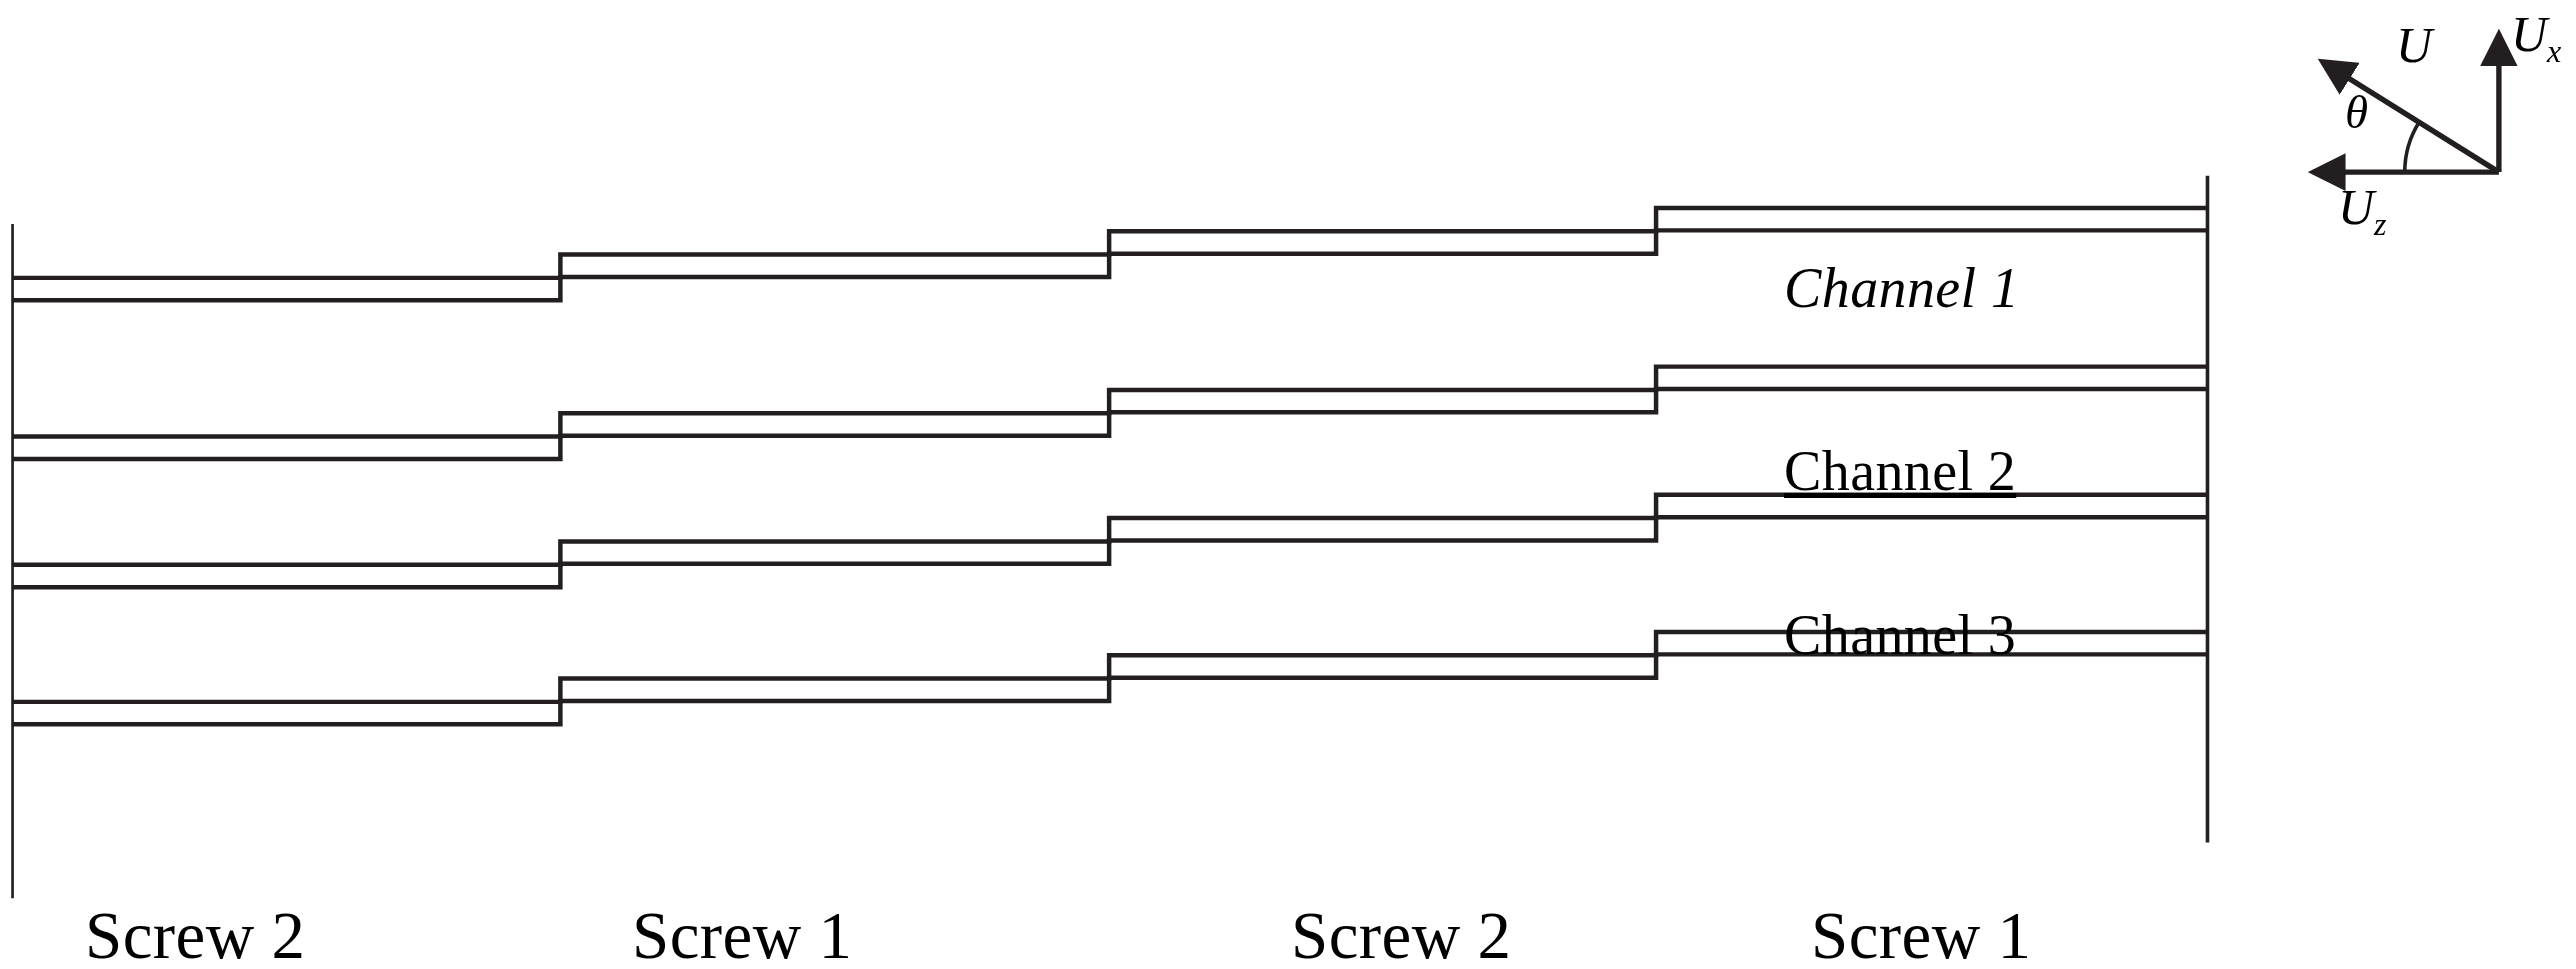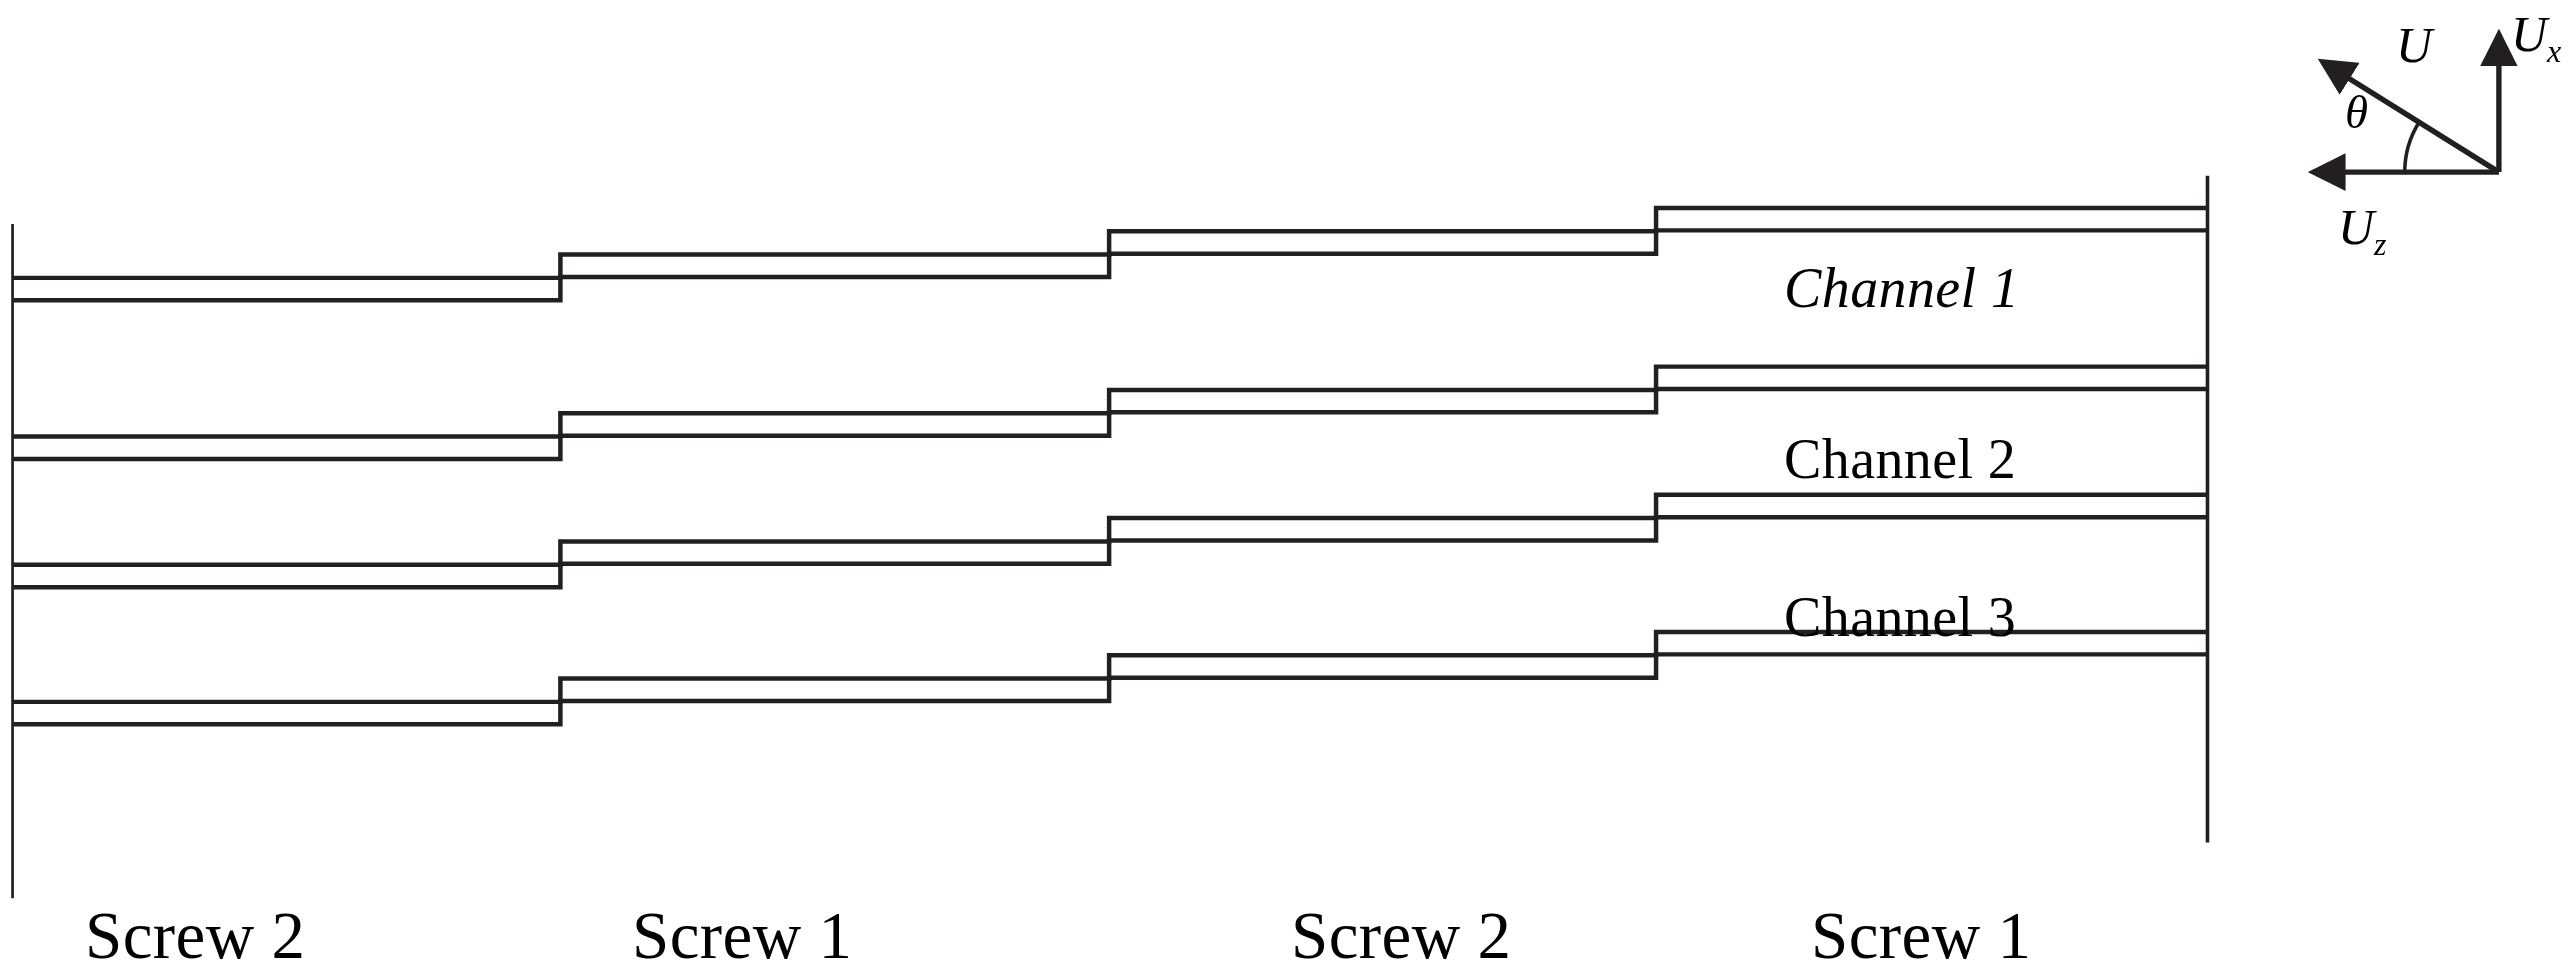--- a/index.html
+++ b/index.html
@@ -81,33 +81,33 @@
       </g>
     <g id="vector-group">
         <line x1="2787" y1="192" x2="2787" y2="38" stroke="#231f20" stroke-width="6" marker-end="url(#arrowhead)"></line>
         <line x1="2787" y1="192" x2="2580" y2="192" stroke="#231f20" stroke-width="6" marker-end="url(#arrowhead)"></line>
         <line x1="2787" y1="192" x2="2590.0422995664776" y2="68.78901845026213" stroke="#231f20" stroke-width="6" marker-end="url(#arrowhead)"></line>
         <path d="M 2682 192 A 105 105 0 0 1 2697.9830209815336 136.31357933547986" fill="none" stroke="#231f20" stroke-width="4"></path>
       </g>
   </svg>
 
   <div class="lbl channel-label" style="left: 1784px; top: 256px; font-style: italic;">Channel 1</div>
-  <div class="lbl channel-label" style="left: 1784px; top: 427px;">Channel 2</div>
-  <div class="lbl channel-label" style="left: 1784px; top: 585px;">Channel 3</div>
+  <div class="lbl channel-label" style="left: 1784px; top: 439px; text-decoration: underline;">Channel 2</div>
+  <div class="lbl channel-label" style="left: 1784px; top: 603px;">Channel 3</div>
 
   <div class="lbl screw-label" style="left: 85px; top: 897px;">Screw 2</div>
   <div class="lbl screw-label" style="left: 632px; top: 897px;">Screw 1</div>
   <div class="lbl screw-label" style="left: 1291px; top: 897px;">Screw 2</div>
   <div class="lbl screw-label" style="left: 1811px; top: 897px;">Screw 1</div>
 
   <div class="lbl vec-label" style="left: 2396px; top: 16px;">
     <span>U</span>
   </div>
   <div class="lbl vec-label" style="left: 2511px; top: 4.5px; font-family: Liberation Serif, serif;">
     <span>U</span><span class="sub">x</span>
   </div>
-  <div class="lbl vec-label" style="left: 2338px; top: 178px; margin-top: 20px;">
+  <div class="lbl vec-label" style="left: 2338px; top: 178px;">
     <span>U</span><span class="sub">z</span>
   </div>
   <div class="lbl theta-label" style="left: 2345px; top: 85px;">θ</div>
 
 </div>
 
 
 </body></html>

